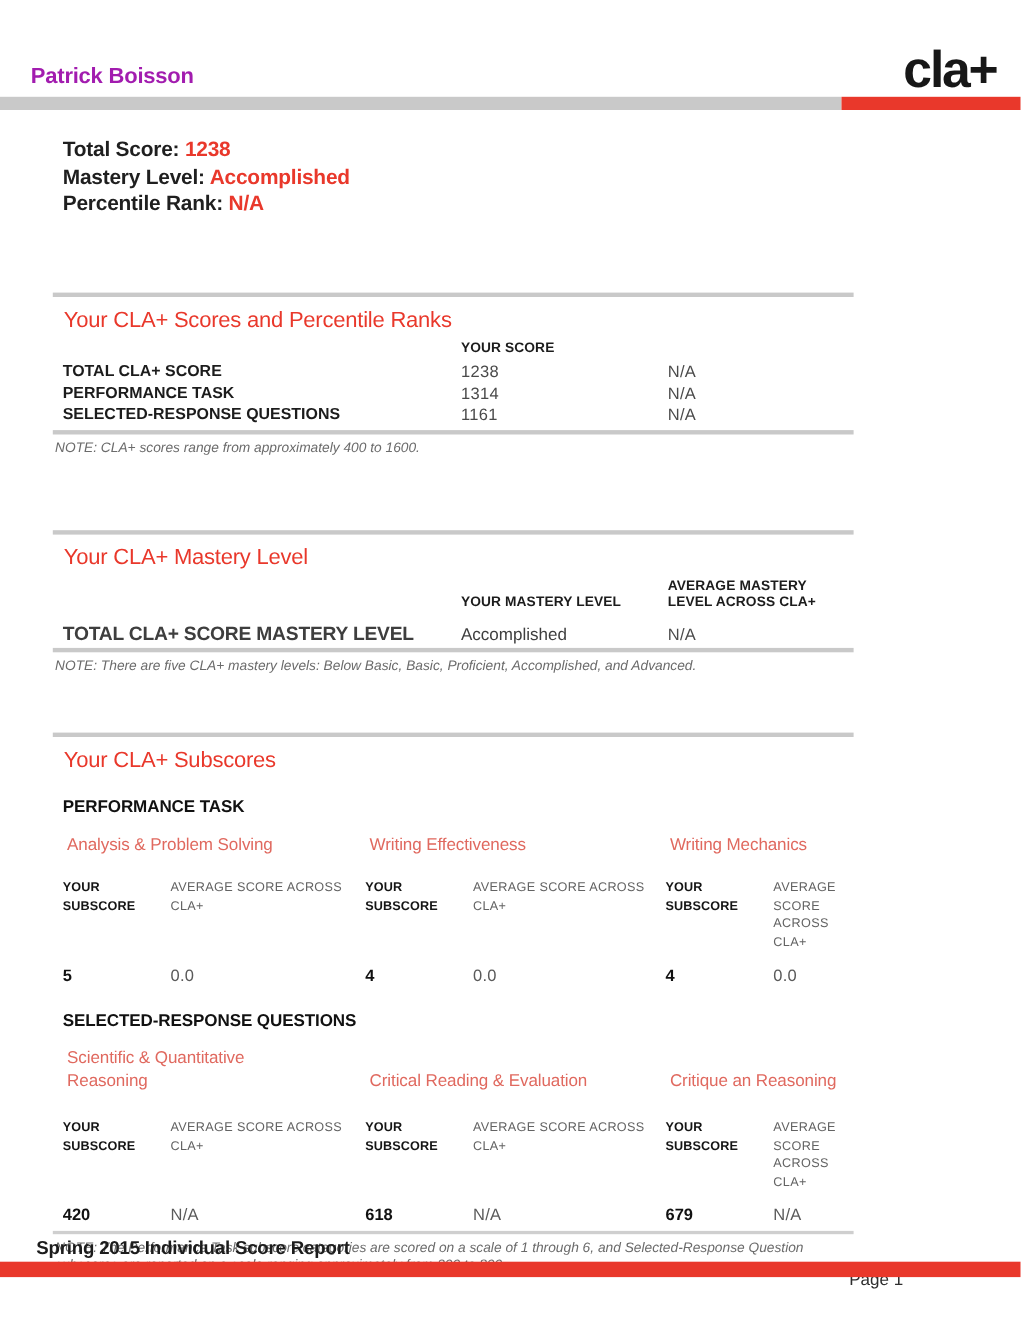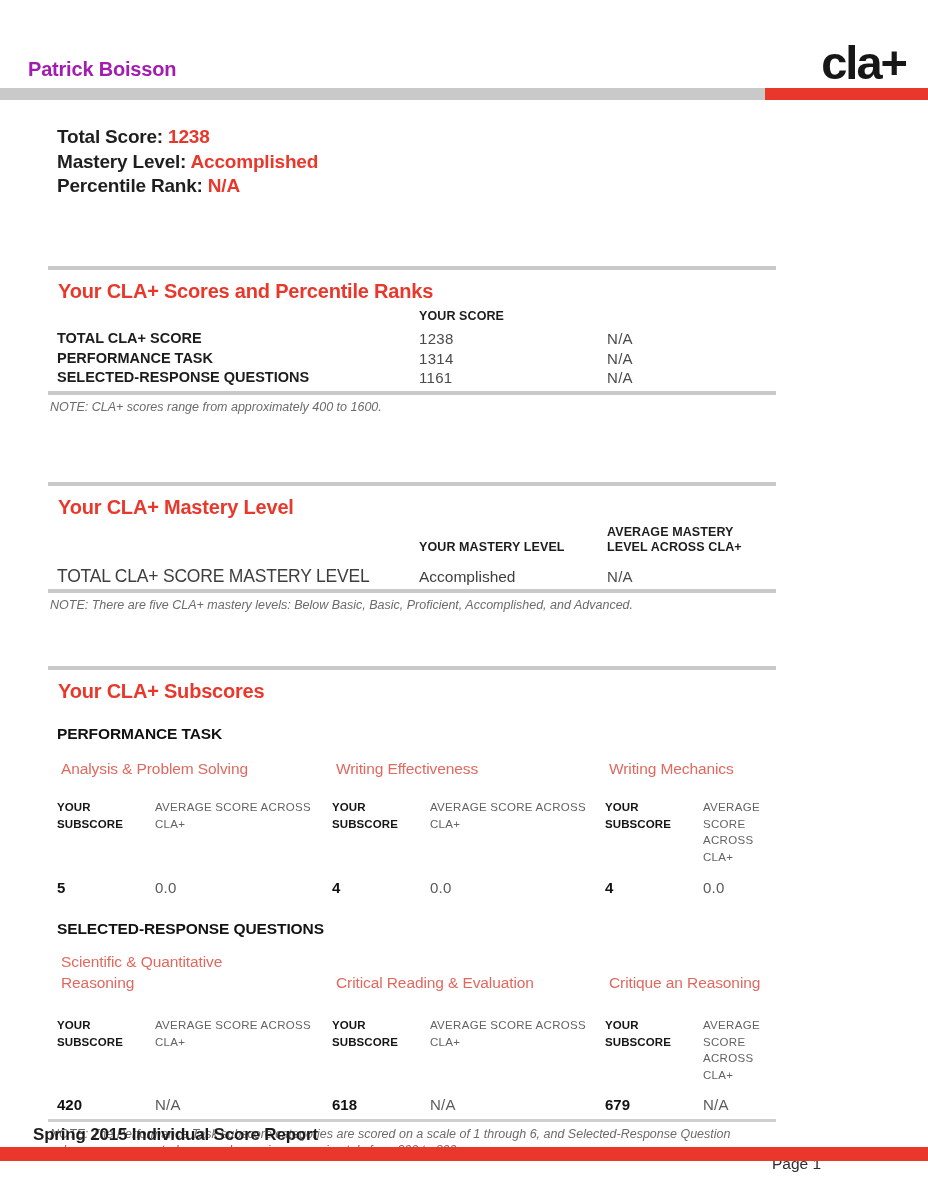--- a/index.html
+++ b/index.html
@@ -21,39 +21,39 @@
   .summary { position:absolute; left:57px; top:125px; font-size:19px; font-weight:bold; line-height:24.5px; color:#1f1f1f; letter-spacing:-0.2px; }
   .summary .value { color:#e9382b; }
 
   
   .section { position:absolute; left:48px; width:728px; }
   .sec-scores  { top:266px; }
   .sec-mastery { top:482px; }
   .sec-subs    { top:666px; }
   .rule { height:4px; background:#c9c9c9; }
   .rule-thin { height:3px; background:#cfcfcf; }
-  .sec-title { margin:10px 0 0 10px; font-size:20px; font-weight:bold; color:#e9382b; letter-spacing:-0.2px; }
+  .sec-title { margin:10px 0 0 10px; font-size:20px; font-weight:normal; color:#e9382b; letter-spacing:-0.2px; }
   .pre { white-space:pre-line; }
 
   
   .tbl { display:grid; grid-template-columns:365px 185px 178px; }
   .thead { margin-top:6px; align-items:end; }
   .hdr { font-size:12.5px; font-weight:bold; color:#1c1c1c; line-height:15px; letter-spacing:0.1px; }
   .cell-pad-m { padding-left:6px; }
   .cell-pad-r { padding-left:9px; }
   .rows { margin-top:5px; }
   .row-label { font-size:14.5px; font-weight:bold; color:#1c1c1c; line-height:19.5px; padding-left:9px; }
   .row-val { font-size:15px; color:#4a4a4a; line-height:19.5px; padding-left:6px; letter-spacing:0.3px; }
   .row-val.r { padding-left:9px; }
   .note { margin-top:4px; padding-left:2px; font-size:12.5px; font-style:italic; color:#6b6b6b; line-height:16px; }
   .bottom-rule { margin-top:3px; }
 
   
   .mastery-row { margin-top:10px; align-items:baseline; }
-  .m-label { font-size:17.5px; font-weight:normal; color:#3e3e3e; letter-spacing:-0.2px; padding-left:9px; line-height:22px; }
+  .m-label { font-size:17.5px; font-weight:bold; color:#3e3e3e; letter-spacing:-0.2px; padding-left:9px; line-height:22px; }
   .m-val { font-size:15.5px; color:#3e3e3e; padding-left:6px; }
   .m-avg { font-size:15px; color:#4a4a4a; padding-left:9px; letter-spacing:0.3px; }
 
   
   .group-heading { margin:22px 0 0 9px; font-size:15.5px; font-weight:bold; color:#111; letter-spacing:-0.1px; }
   .group-heading.srq { margin-top:24px; }
   .sub-grid { display:grid; grid-template-columns:275px 273px 1fr; padding-left:9px; }
   .cat-row { margin-top:15px; }
   .cat-row.srq { margin-top:13px; align-items:end; min-height:42px; }
   .cat { font-size:15.5px; color:#e0695f; line-height:21px; padding-left:4px; letter-spacing:-0.1px; }

